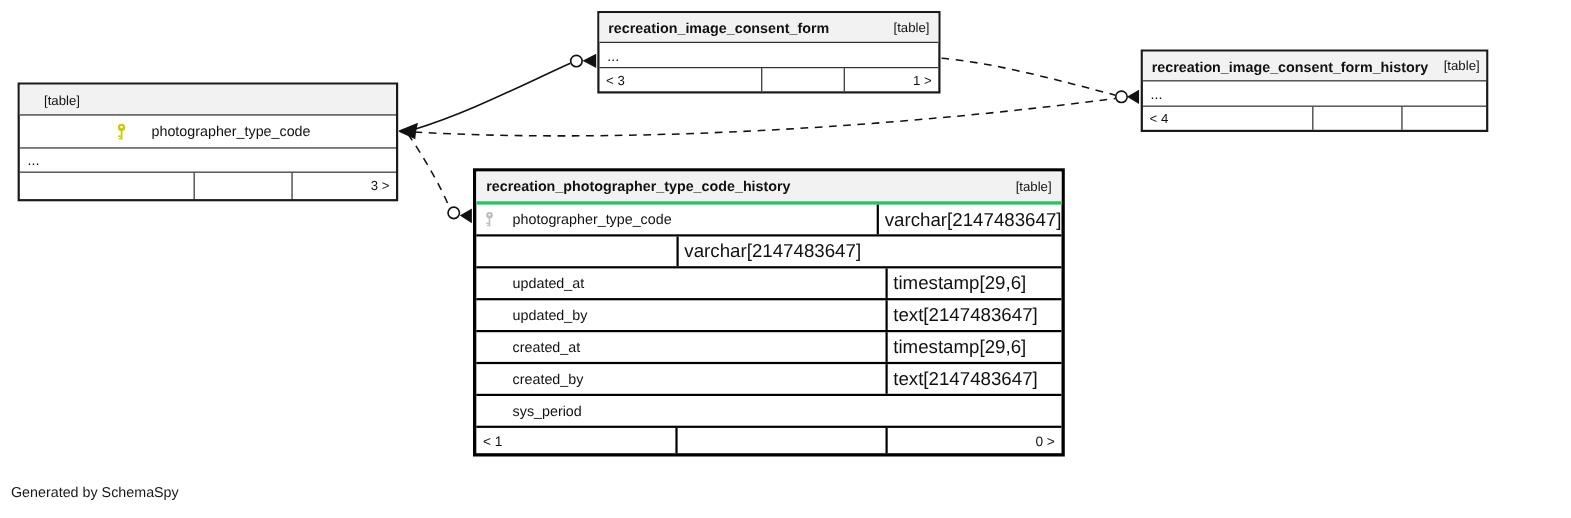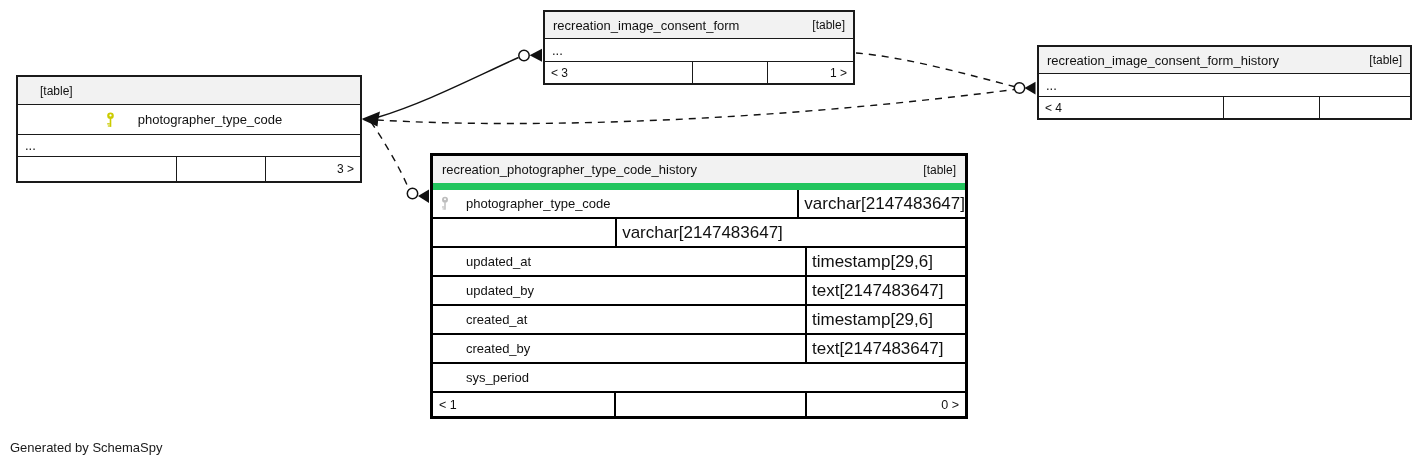--- a/index.html
+++ b/index.html
@@ -6,21 +6,21 @@
   .canvas{
     position:relative;width:1428px;height:471px;background:#ffffff;
     font-family:"Liberation Sans",sans-serif;color:#111;overflow:hidden;
   }
   .edges{position:absolute;left:0;top:0;}
 
   
   .tbl{position:absolute;background:#fff;border:2px solid #1a1a1a;box-sizing:border-box;}
   .hdr{display:flex;justify-content:space-between;align-items:center;
        background:#f2f2f2;border-bottom:1px solid #1a1a1a;padding:0 8px;}
-  .title{font-weight:normal;font-size:13px;white-space:nowrap;}
+  .title{font-weight:bold;font-size:13px;white-space:nowrap;}
   .tag{font-size:12px;margin-left:14px;white-space:nowrap;}
   .colrow{display:flex;align-items:center;border-bottom:1px solid #1a1a1a;font-size:13px;justify-content:center;}
   .ellipsis{display:flex;align-items:center;border-bottom:1px solid #1a1a1a;
             padding:0 7px;font-size:13px;}
   .ft{display:flex;font-size:12px;}
   .ft .c{box-sizing:border-box;padding:0 6px;display:flex;align-items:center;}
   .ft .c + .c{border-left:1px solid #1a1a1a;}
   .ft .c.r{justify-content:flex-end;}
 
   .keyicon{flex:0 0 auto;}
@@ -36,29 +36,29 @@
   #tbl-ptc .c1{width:158px;} #tbl-ptc .c2{width:89px;} #tbl-ptc .c3{width:95px;}
 
   
   #tbl-icf{left:543px;top:10px;width:312px;}
   #tbl-icf .hdr{height:26px;}
   #tbl-icf .ellipsis{height:22px;}
   #tbl-icf .ft{height:21px;}
   #tbl-icf .c1{width:147px;} #tbl-icf .c2{width:75px;} #tbl-icf .c3{width:86px;}
 
   
-  #tbl-icfh{left:1037px;top:45px;width:375px;}
+  #tbl-icfh{left:1037px;top:45px;width:316px;}
   #tbl-icfh .hdr{height:26px;}
   #tbl-icfh .ellipsis{height:22px;}
   #tbl-icfh .ft{height:21px;}
   #tbl-icfh .c1{width:184px;} #tbl-icfh .c2{width:96px;} #tbl-icfh .c3{width:91px;}
 
   
   #tbl-ptch{left:430px;top:153px;width:538px;border:3px solid #000;}
-  #tbl-ptch .hdr{height:27px;border-bottom:7px solid #22c55e;padding:0 9px;}
+  #tbl-ptch .hdr{height:27px;border-bottom:3px solid #22c55e;padding:0 9px;}
   #tbl-ptch .colrow{height:27px;border-bottom:2px solid #000;}
   #tbl-ptch .namec{flex:1 1 auto;display:flex;align-items:center;padding-left:7px;overflow:hidden;}
   #tbl-ptch .key-slot{flex:0 0 19px;margin-right:7px;}
   #tbl-ptch .typec{flex:0 0 160px;border-left:2px solid #000;box-sizing:border-box;
                    display:flex;align-items:center;padding-left:5px;font-size:17px;height:100%;}
   #tbl-ptch .ft{height:23px;font-size:12.5px;}
   #tbl-ptch .ft .c + .c{border-left:2px solid #000;}
   #tbl-ptch .c1{width:181px;} #tbl-ptch .c2{width:191px;} #tbl-ptch .c3{width:160px;}
 
   .credit{position:absolute;left:10px;top:440px;font-size:13px;color:#1a1a1a;}

